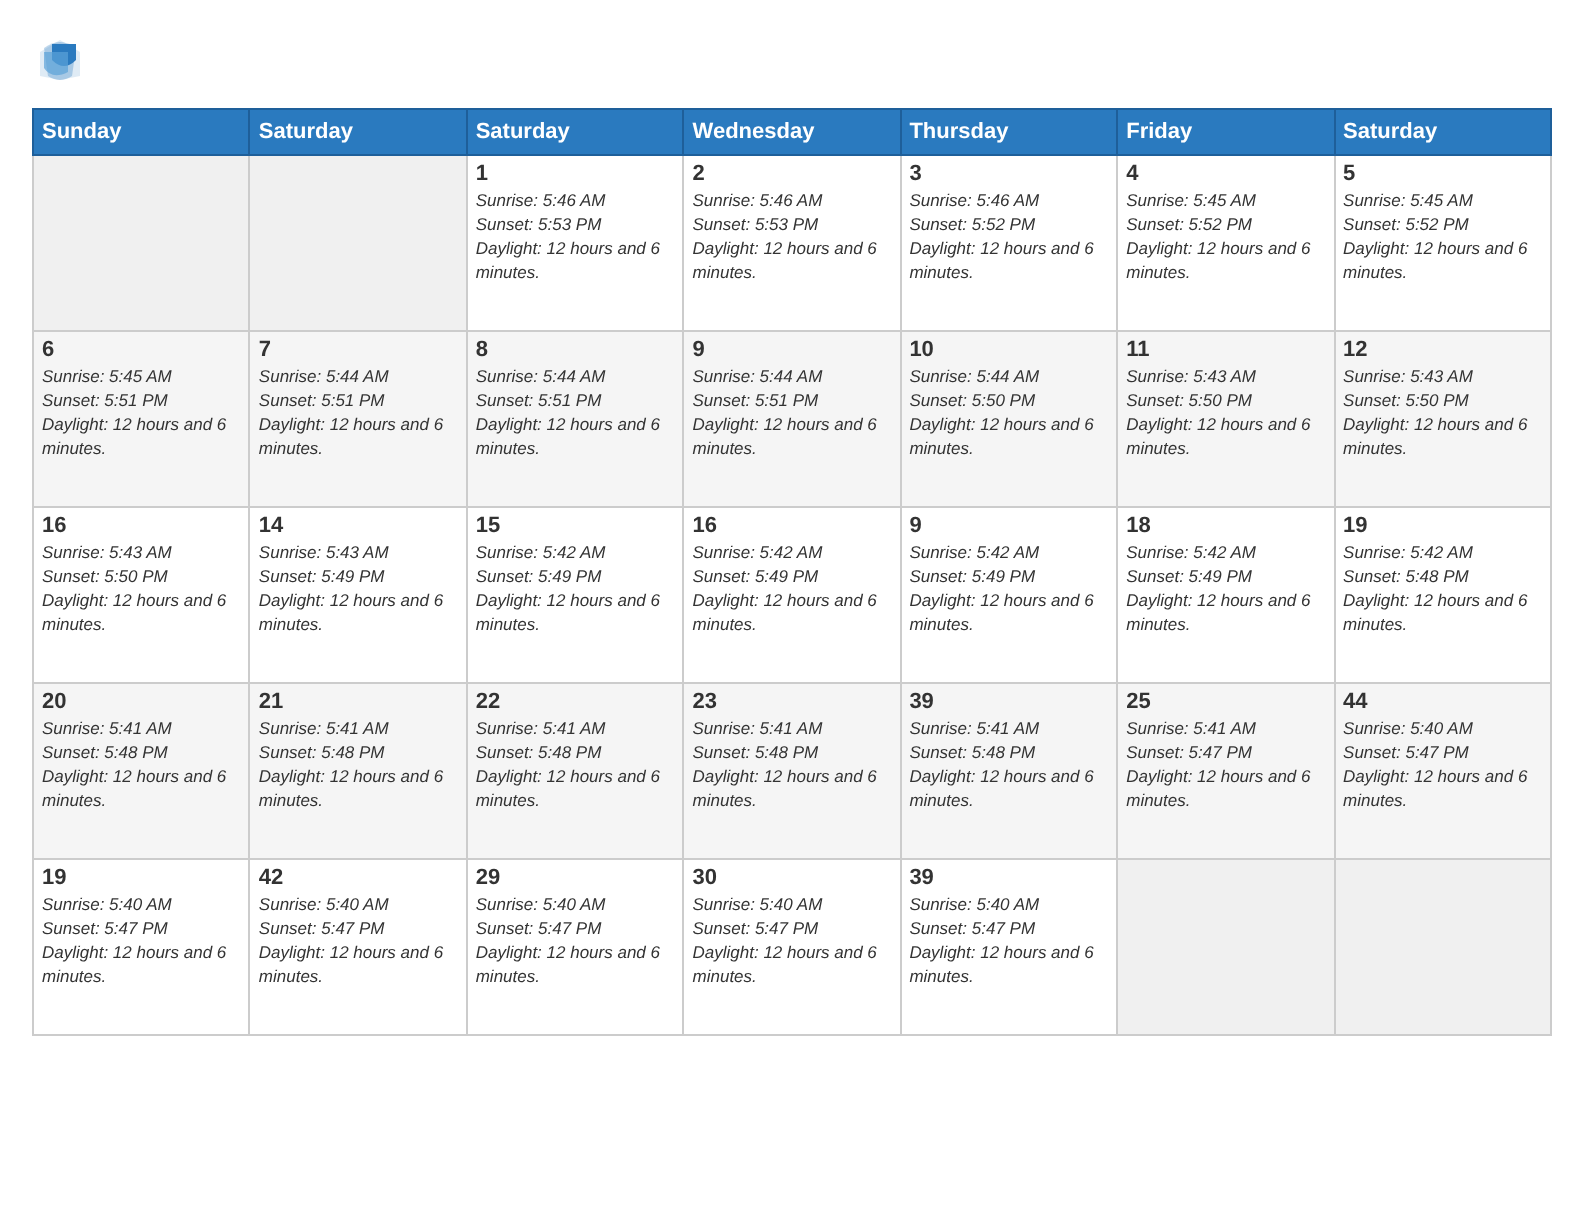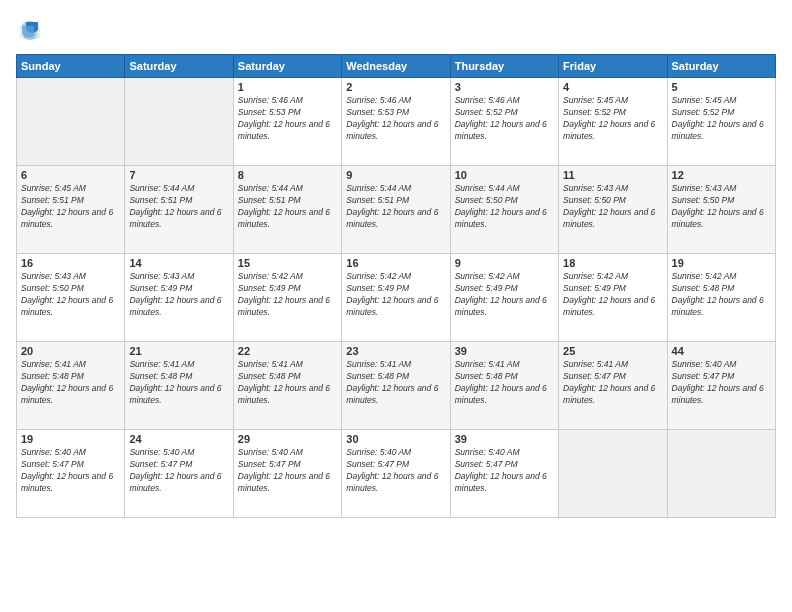--- a/index.html
+++ b/index.html
@@ -313,21 +313,21 @@
           </td>
         </tr>
         <tr>
           <td>
             <span class="day-number">19</span>
             <div class="day-info" style="white-space: pre-line;">Sunrise: 5:40 AM
 Sunset: 5:47 PM
 Daylight: 12 hours and 6 minutes.</div>
           </td>
           <td>
-            <span class="day-number">24</span>
+            <span class="day-number">42</span>
             <div class="day-info" style="white-space: pre-line;">Sunrise: 5:40 AM
 Sunset: 5:47 PM
 Daylight: 12 hours and 6 minutes.</div>
           </td>
           <td>
             <span class="day-number">29</span>
             <div class="day-info" style="white-space: pre-line;">Sunrise: 5:40 AM
 Sunset: 5:47 PM
 Daylight: 12 hours and 6 minutes.</div>
           </td>

